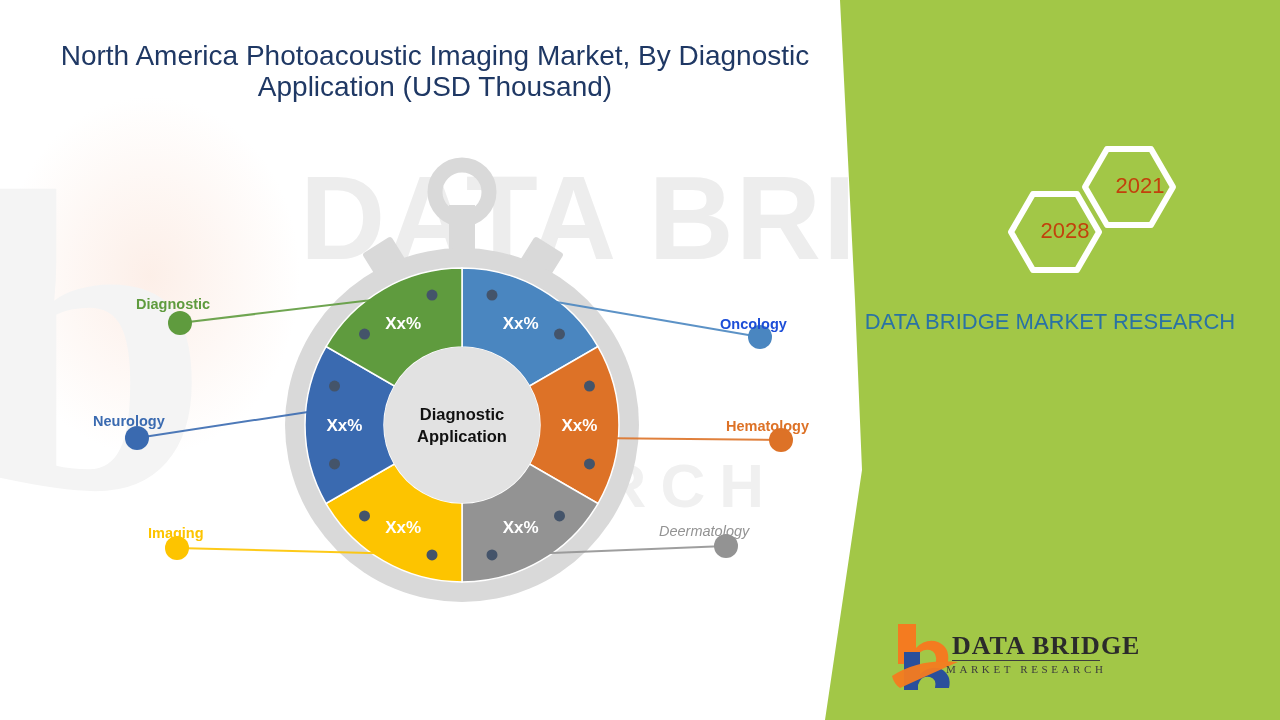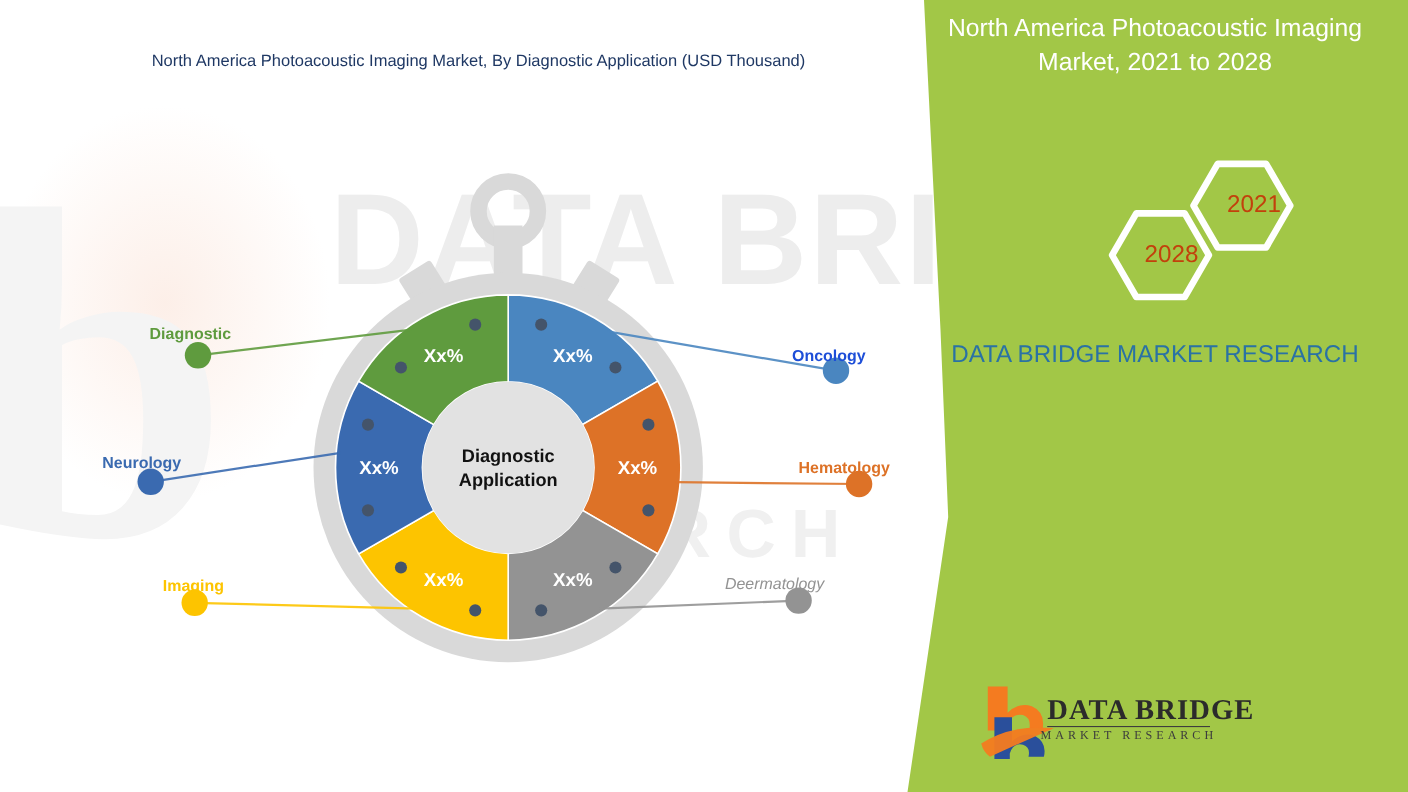--- a/index.html
+++ b/index.html
@@ -64,21 +64,21 @@
     font-family:"Liberation Serif","DejaVu Serif",serif;
     font-size:11px;font-weight:400;color:#3d3d3d;letter-spacing:3.6px;
     white-space:nowrap;
   }
   .logo-rule{position:absolute;left:62px;top:42px;width:148px;height:1px;background:#3d3d3d;}
 
   
   .main-title{
     position:absolute;left:20px;top:40px;width:830px;
     text-align:center;color:#1f3864;
-    font-size:15px;line-height:31px;font-weight:400;
+    font-size:28px;line-height:31px;font-weight:400;
   }
 
   
   .chartbox{position:absolute;left:250px;top:150px;width:425px;height:470px;}
 
   
   .callout-label{
     position:absolute;font-size:14.5px;font-weight:700;white-space:nowrap;
   }
   .callout-label.thin{font-weight:400;}
@@ -91,21 +91,20 @@
   <div class="wm-blur"></div>
   <div class="wm wm-b">b</div>
   <div class="wm wm-big">DATA BRIDGE</div>
   <div class="wm wm-small">RESEARCH</div>
 
   <div class="greenpanel">
     <svg width="460" height="720" viewBox="0 0 460 720">
       <path d="M 20 0 L 460 0 L 460 720 L 5 720 L 42 470 L 35 300 Z" fill="#a2c747"></path>
     </svg>
 
-    <div class="panel-title">North America Photoacoustic Imaging Market, 2021 to 2028</div>
 
     
     <div class="hex-wrap">
       <svg width="460" height="720" viewBox="0 0 460 720">
 
         <polygon points="191,232 213,194 257,194 279,232 257,270 213,270" fill="none" stroke="#ffffff" stroke-width="6" stroke-linejoin="round"></polygon>
 
         <polygon points="265,187 287,149 331,149 353,187 331,225 287,225" fill="none" stroke="#ffffff" stroke-width="6" stroke-linejoin="round"></polygon>
       </svg>
       <div class="hex-label" style="left:265px;top:173px;width:110px;">2021</div>

